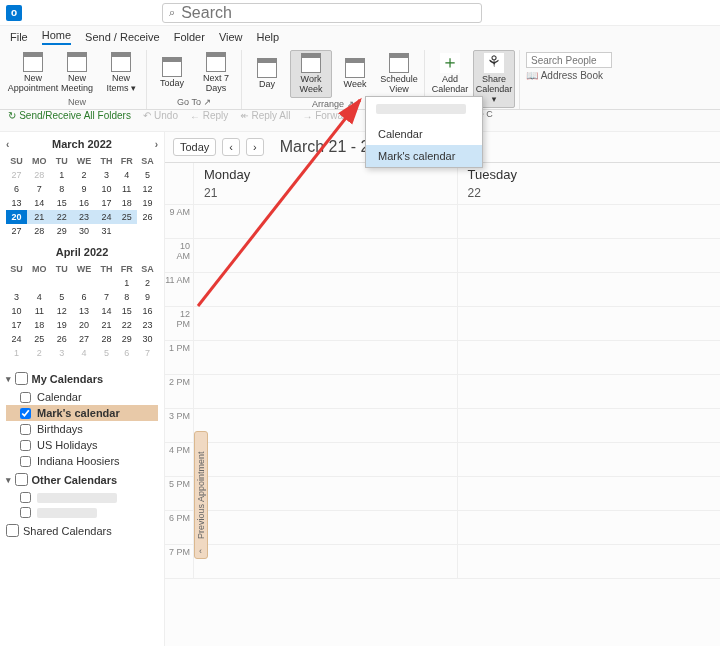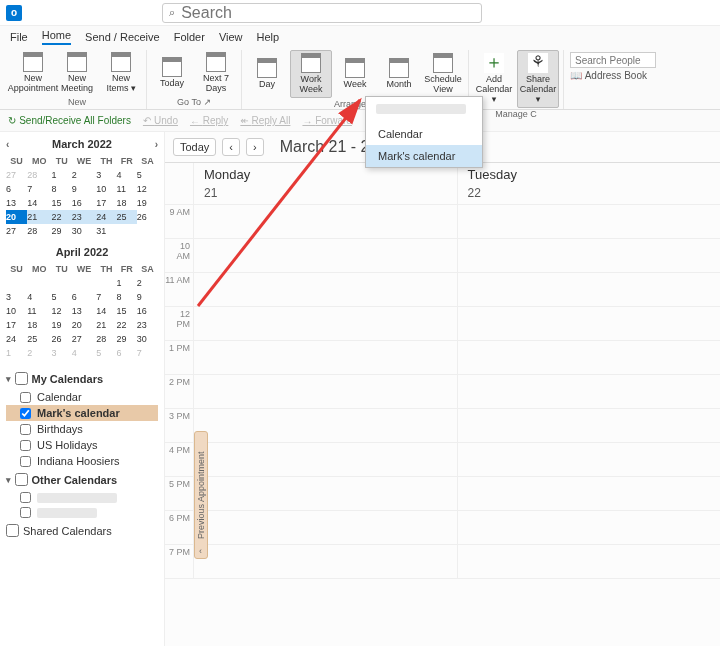--- a/index.html
+++ b/index.html
@@ -20,31 +20,31 @@
 .rgrp-items { display: flex; gap: 2px; }
 .rbtn { display: flex; flex-direction: column; align-items: center; justify-content: center; width: 42px; cursor: pointer; padding: 2px 1px; font-size: 9px; text-align: center; line-height: 1.1; }
 .rbtn-icon { width: 20px; height: 20px; border: 1px solid #bbb; margin-bottom: 2px; background:#fff; }
 .rbtn-icon.cal { border:1px solid #888; position:relative; }
 .rbtn-icon.cal::before { content:""; position:absolute; top:0; left:0; right:0; height:4px; background:#888;}
 .rbtn-active { background:#e0e0e0; border:1px solid #bbb; border-radius:2px; }
 .rgrp-label { font-size: 9px; color:#666; padding-top:1px; }
 .side-col { display:flex; flex-direction:column; gap:2px; padding:2px 6px; font-size:10px; color:#555; }
 .side-input { border:1px solid #ccc; font-size:10px; padding:1px 4px; width:86px; height:16px; }
 
-.toolbar2 { height: 22px; display:flex; align-items:center; gap:12px; padding:0 8px; font-size:10px; color:#666; border-bottom:1px solid #eee; background:#fafafa;}
+.toolbar2 { height: 22px; display:flex; align-items:flex-start; gap:12px; padding:0 8px; font-size:10px; color:#666; border-bottom:1px solid #eee; background:#fafafa;}
 .toolbar2 .sr { color:#2a7a2a; }
-.disabled { color:#bbb;text-decoration:underline; }
+.disabled { color:#bbb; }
 
 .main { display:flex; height: calc(646px - 26px - 22px - 62px - 22px); }
 .sidebar { width: 165px; border-right: 1px solid #eee; background:#fff; display:flex; flex-direction:column; overflow:hidden; }
 .minical { padding: 4px 6px 2px 6px; }
 .minical-header { display:flex; justify-content:center; align-items:center; font-weight:600; font-size:11px; position:relative; padding:2px 0 4px 0; }
 .nav-arrow { position:absolute; font-size:10px; color:#666; cursor:pointer; }
 .nav-left { left:0; } .nav-right { right:0; }
-.minical table { border-collapse:collapse; width:100%; font-size:9px; }
+.minical table { border-collapse:collapse; width:100%; font-size:9px; text-align:center; }
 .minical th { color:#666; font-weight:600; padding:2px 0; }
 .minical td { padding:2px 0; cursor:pointer; color:#333; }
 .minical td.dim { color:#bbb; }
 .minical td.hl { background:#cde5f7; }
 .minical td.sel { background:#0078d4; color:#fff; font-weight:600; }
 
 .cal-list { padding: 6px 6px; font-size:11px; }
 .cal-group { display:flex; align-items:center; gap:4px; padding:4px 0; font-weight:600; color:#333; }
 .cal-item { display:flex; align-items:center; gap:6px; padding:2px 0 2px 14px; }
 .cal-item input { width:11px; height:11px; }
@@ -131,24 +131,20 @@
           <div class="rbtn-icon cal"></div>
           <span>Day</span>
         </div>
       <div class="rbtn rbtn-active">
           <div class="rbtn-icon cal"></div>
           <span>Work Week</span>
         </div>
       <div class="rbtn">
           <div class="rbtn-icon cal"></div>
           <span>Week</span>
-        </div>
-      <div class="rbtn">
-          <div class="rbtn-icon cal"></div>
-          <span>Month</span>
         </div>
       <div class="rbtn">
           <div class="rbtn-icon cal"></div>
           <span>Schedule View</span>
         </div>
     </div>
     <div class="rgrp-label"><span>Arrange</span> <span class="chev">↗</span></div>
   </div>
   <div class="rgrp">
     <div class="rgrp-items">

